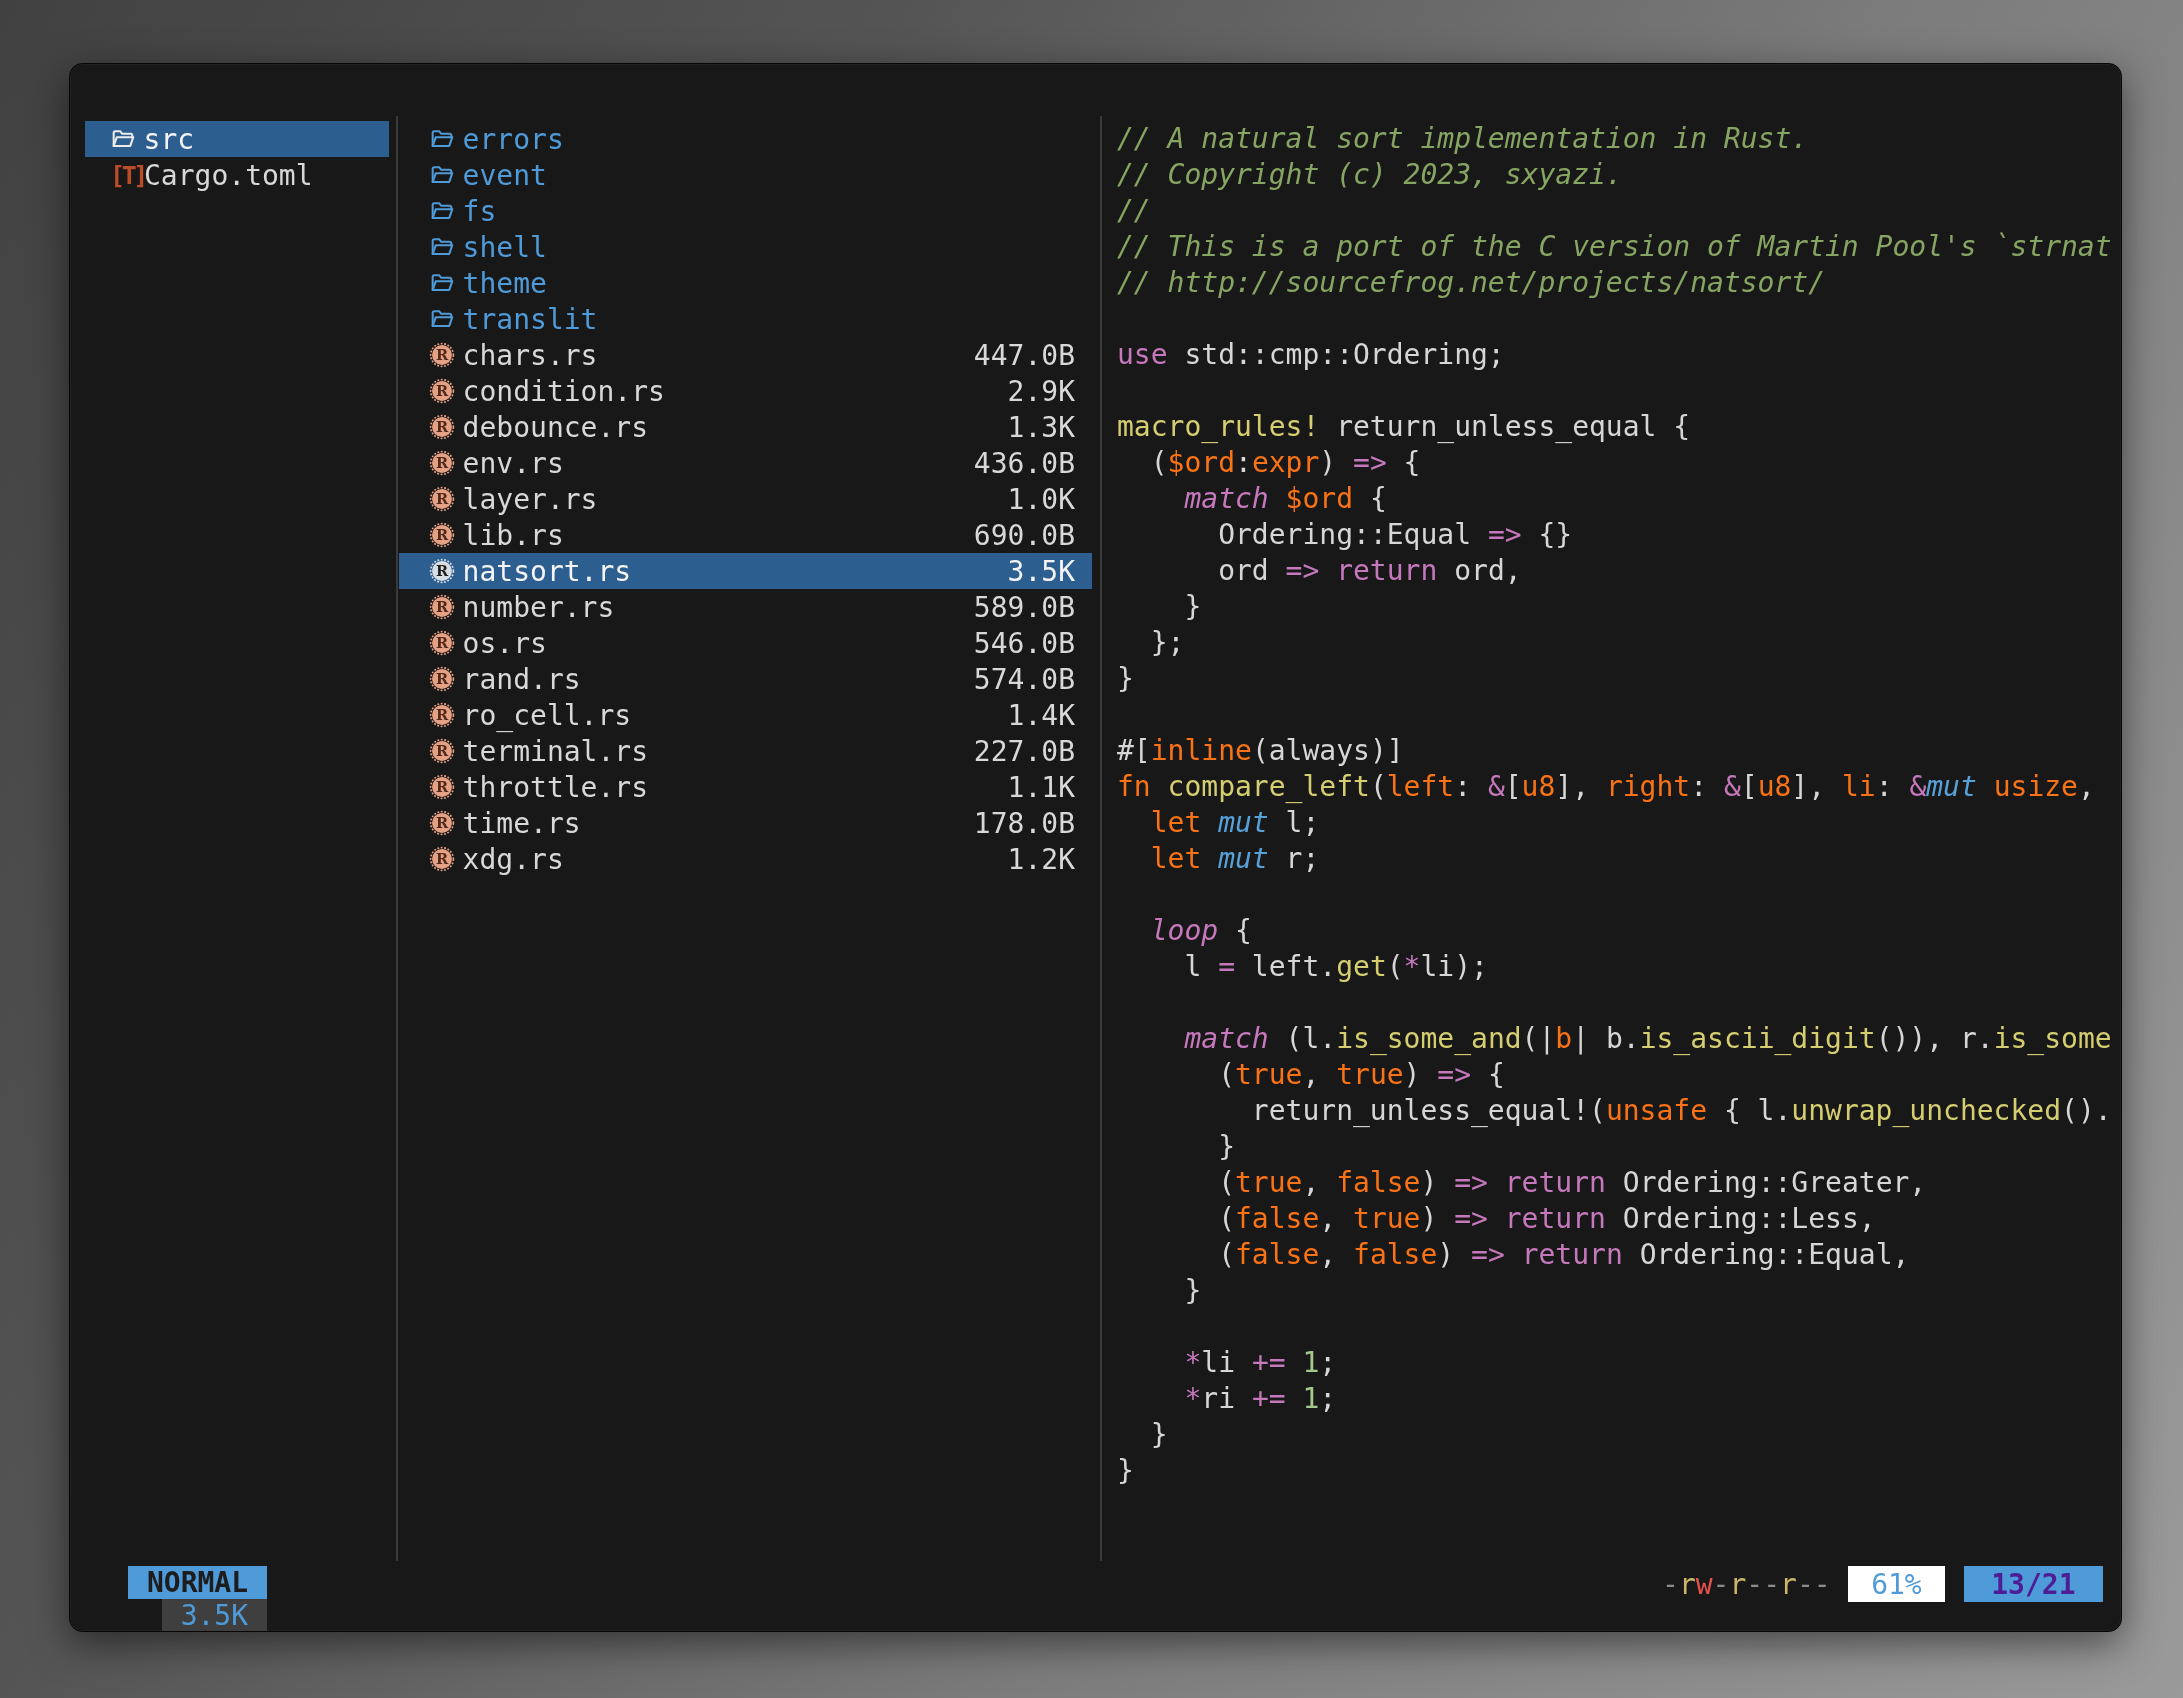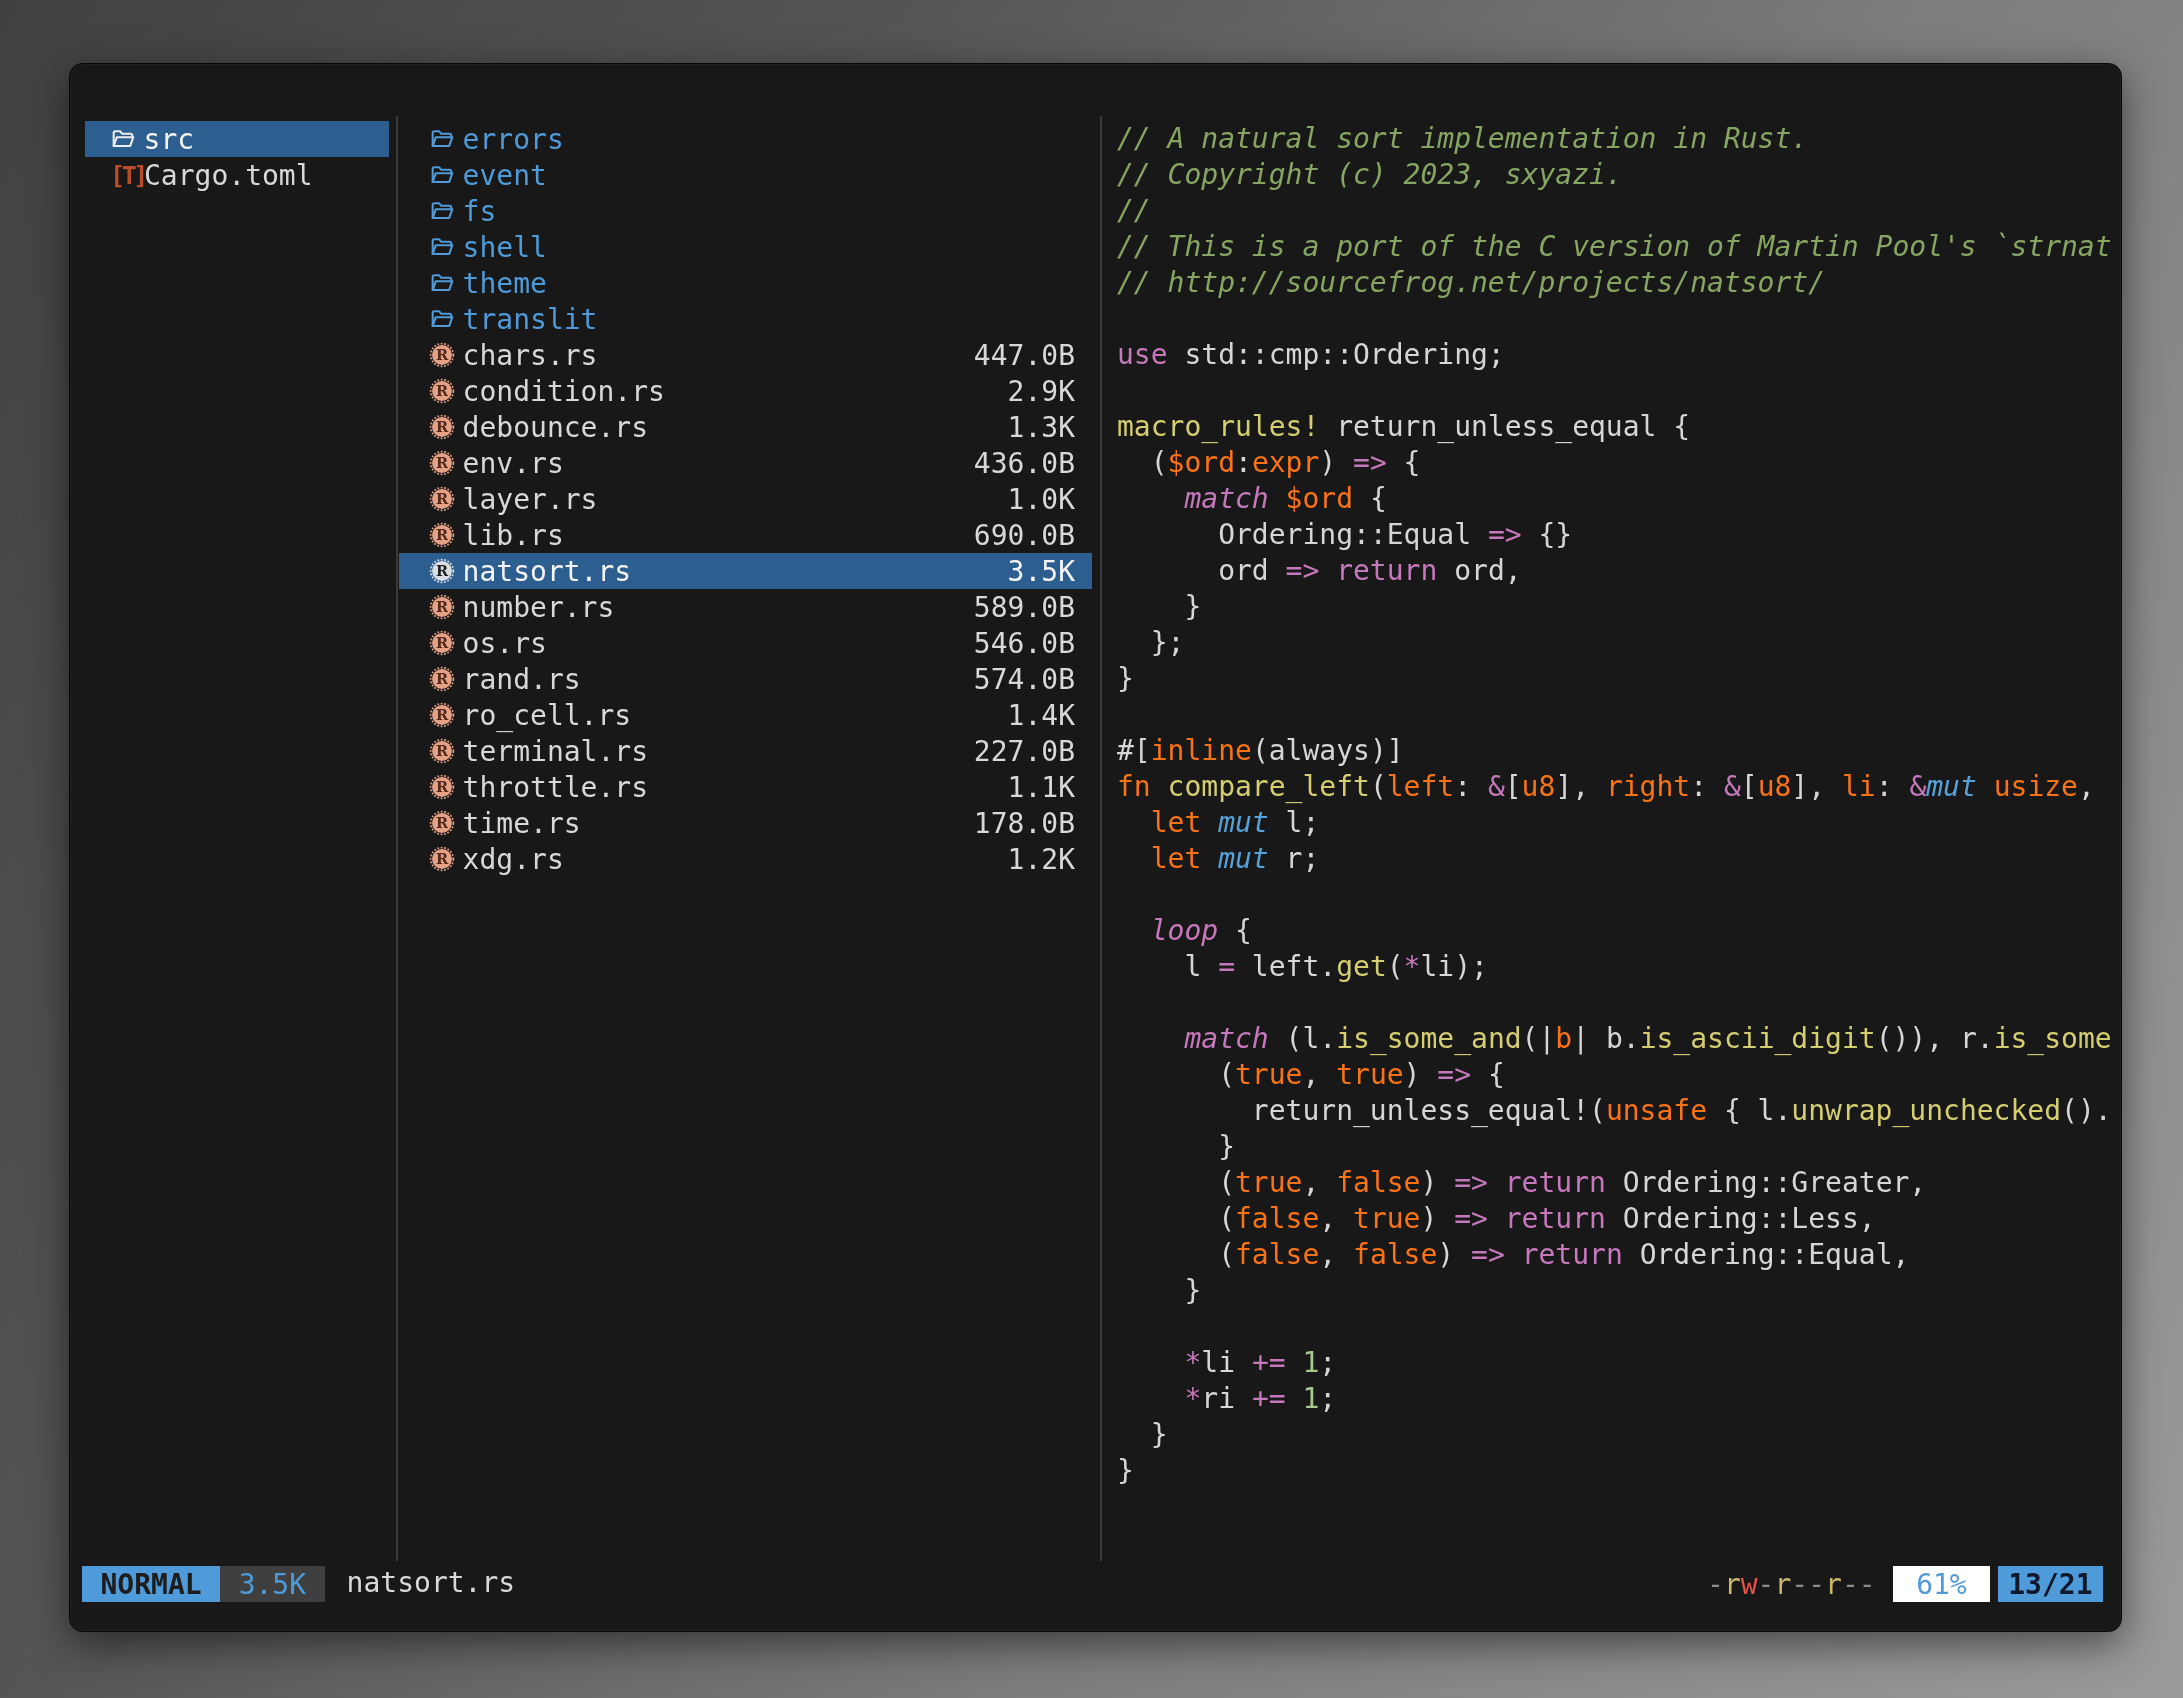--- a/index.html
+++ b/index.html
@@ -34,30 +34,30 @@
   .t-c{color:#87a562;font-style:italic}
   .t-k{color:#c678bd}
   .t-ki{color:#c678bd;font-style:italic}
   .t-b{color:#f97316}
   .t-bi{color:#57a1d9;font-style:italic}
   .t-y{color:#d5ce70}
   .t-g{color:#a5c98c}
   .t-w{color:#d6d6d6}
 
   .statusbar{position:absolute;left:0;right:0;top:1502px;height:36px;font-size:28px;}
-  .sb-left{position:absolute;left:12px;top:0;height:36px;display:flex;align-items:flex-start;}
+  .sb-left{position:absolute;left:6px;top:0;height:36px;display:flex;align-items:flex-end;flex-direction:column;}
   .sb-right{position:absolute;right:18.5px;top:0;height:36px;display:flex;align-items:stretch;}
   .badge{display:flex;align-items:center;height:36px;white-space:pre;}
   .badge-mode{background:#4f9ad8;color:#1d1d1d;font-weight:bold;padding:0 18.5px;}
   .badge-size{background:#3f3f3f;color:#4f9ad8;padding:0 18.5px;}
   .sb-filename{display:flex;align-items:center;color:#d8d8d8;margin-left:22px;white-space:pre;}
   .sb-perms{display:flex;align-items:center;white-space:pre;}
   .pm-d{color:#8b8b8b}.pm-r{color:#cbb568}.pm-w{color:#e5514c}
   .badge-pct{background:#ffffff;color:#4f9ad8;padding:0 23.5px;margin-left:17px;justify-content:flex-end;}
-  .badge-pos{background:#4f9ad8;color:#0f172a;font-weight:bold;padding:0 10px;margin-left:8px;}
+  .badge-pos{background:#4f9ad8;color:#4c1d95;font-weight:bold;padding:0 27px;margin-left:19px;}
 </style>
 </head>
 <body>
 
 <div class="desktop">
   <div class="window">
     <div class="divider d1"></div>
     <div class="divider d2"></div>
 
     <div id="parent-pane" class="pane p1">

